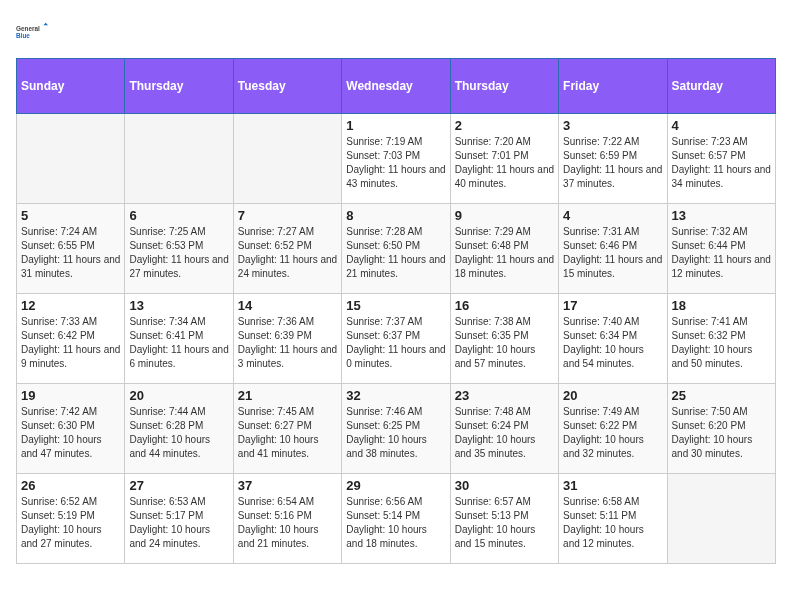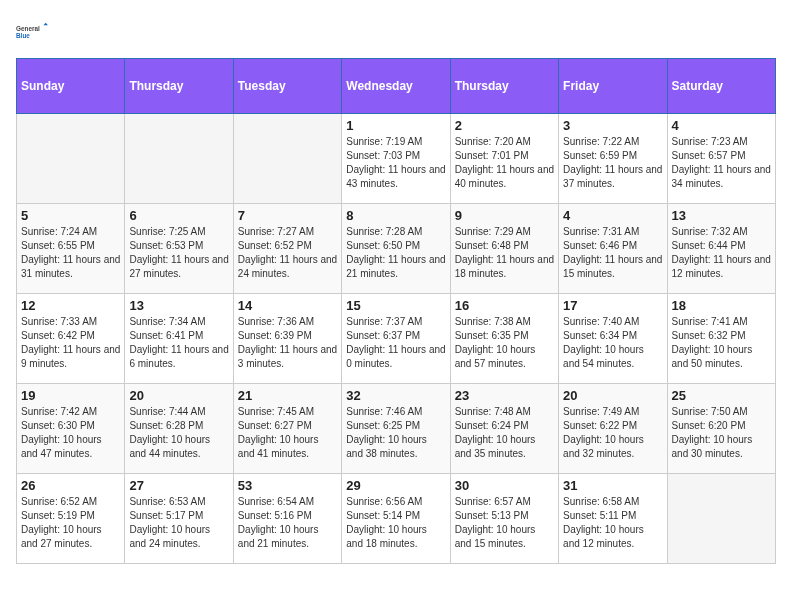--- a/index.html
+++ b/index.html
@@ -220,21 +220,21 @@
       <tr>
         <td>
           <div class="day-num">26</div>
           <div class="day-info">Sunrise: 6:52 AM<br>Sunset: 5:19 PM<br>Daylight: 10 hours and 27 minutes.</div>
         </td>
         <td>
           <div class="day-num">27</div>
           <div class="day-info">Sunrise: 6:53 AM<br>Sunset: 5:17 PM<br>Daylight: 10 hours and 24 minutes.</div>
         </td>
         <td>
-          <div class="day-num">53</div>
+          <div class="day-num">37</div>
           <div class="day-info">Sunrise: 6:54 AM<br>Sunset: 5:16 PM<br>Daylight: 10 hours and 21 minutes.</div>
         </td>
         <td>
           <div class="day-num">29</div>
           <div class="day-info">Sunrise: 6:56 AM<br>Sunset: 5:14 PM<br>Daylight: 10 hours and 18 minutes.</div>
         </td>
         <td>
           <div class="day-num">30</div>
           <div class="day-info">Sunrise: 6:57 AM<br>Sunset: 5:13 PM<br>Daylight: 10 hours and 15 minutes.</div>
         </td>

